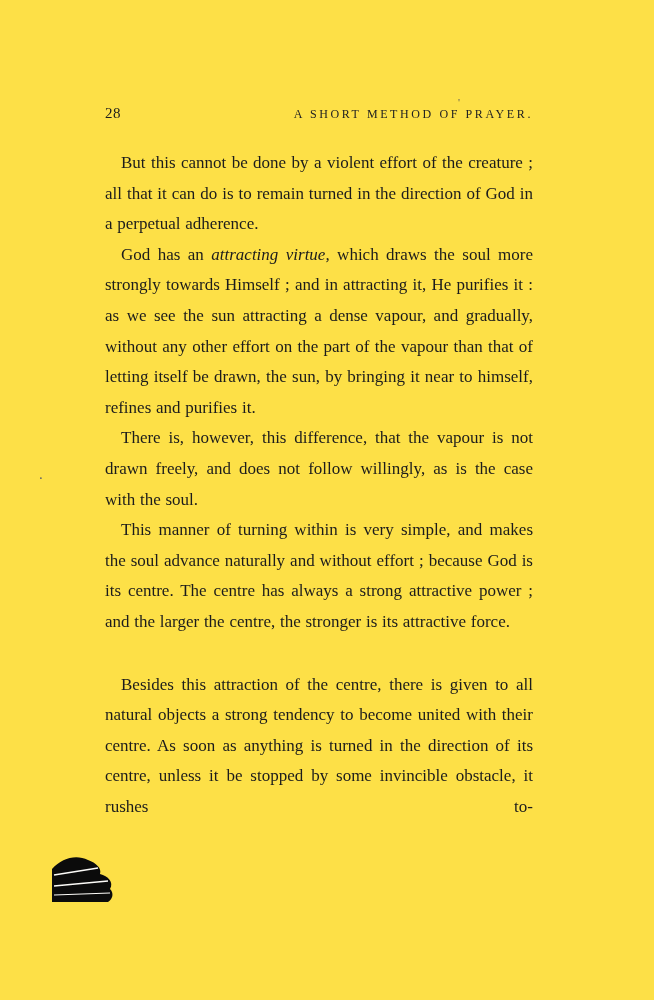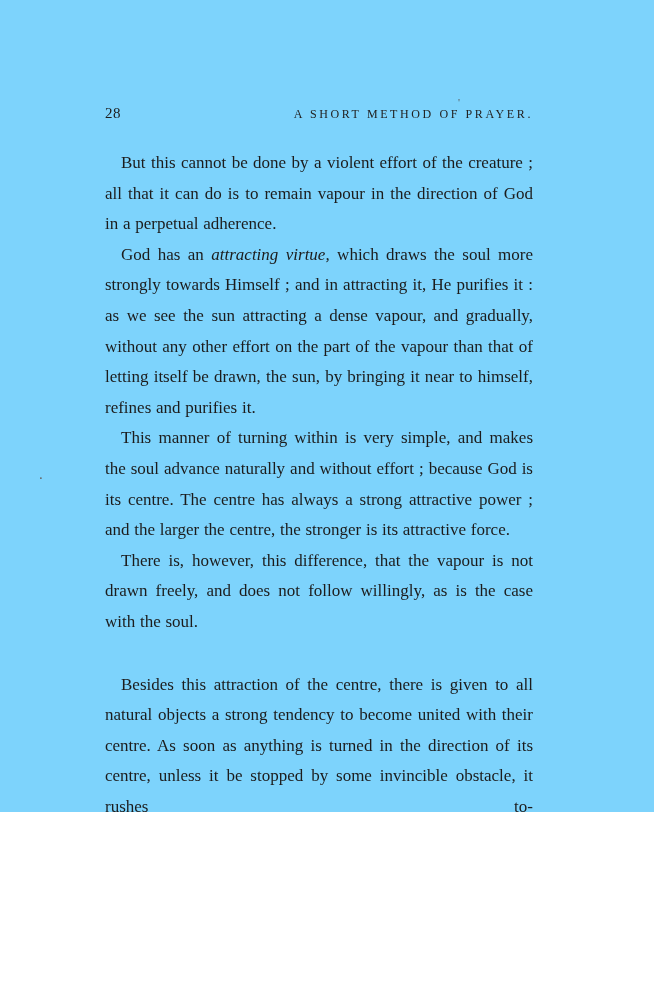--- a/index.html
+++ b/index.html
@@ -3,22 +3,22 @@
 <meta charset="utf-8">
 <style>
   html, body {
     margin: 0;
     padding: 0;
     background: #ffffff;
   }
   .page {
     position: relative;
     width: 654px;
-    height: 812px;
-    background: #7dd3fc;
+    height: 1000px;
+    background: #fde047;
     font-family: "Liberation Serif", serif;
     color: #1c1c1c;
     overflow: hidden;
   }
   .content {
     position: absolute;
     left: 105px;
     top: 104px;
     width: 428px;
   }
@@ -84,27 +84,27 @@
 
 <div class="page">
   <div class="content">
 
     <div class="header">
       <span class="page-number">28</span>
       <span class="running-title">A SHORT METHOD OF PRAYER.</span>
     </div>
 
     <div class="body">
-      <p>But this cannot be done by a violent effort of the creature ; all that it can do is to remain vapour in the direction of God in a perpetual adherence.</p>
+      <p>But this cannot be done by a violent effort of the creature ; all that it can do is to remain turned in the direction of God in a perpetual adherence.</p>
 
       <p><span>God has an </span><em class="italic-phrase">attracting virtue,</em><span> which draws the soul more strongly towards Himself ; and in attracting it, He purifies it : as we see the sun attracting a dense vapour, and gradually, without any other effort on the part of the vapour than that of letting itself be drawn, the sun, by bringing it near to himself, refines and purifies it.</span></p>
 
+      <p>There is, however, this difference, that the vapour is not drawn freely, and does not follow willingly, as is the case with the soul.</p>
+
       <p>This manner of turning within is very simple, and makes the soul advance naturally and without effort ; because God is its centre. The centre has always a strong attractive power ; and the larger the centre, the stronger is its attractive force.</p>
-
-      <p>There is, however, this difference, that the vapour is not drawn freely, and does not follow willingly, as is the case with the soul.</p>
 
       <p class="last-paragraph">Besides this attraction of the centre, there is given to all natural objects a strong tendency to become united with their centre. As soon as anything is turned in the direction of its centre, unless it be stopped by some invincible obstacle, it rushes to-</p>
     </div>
 
   </div>
 
   <span class="stray-mark">'</span>
 
   <span class="margin-dot">.</span>
 

